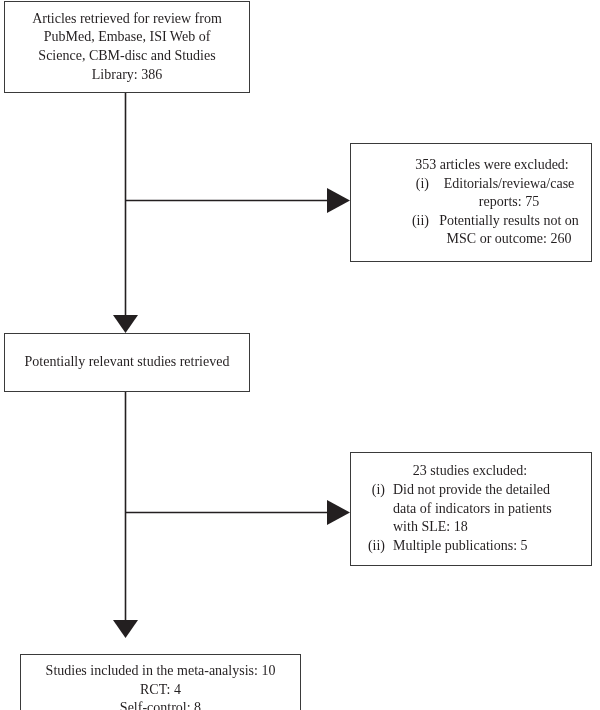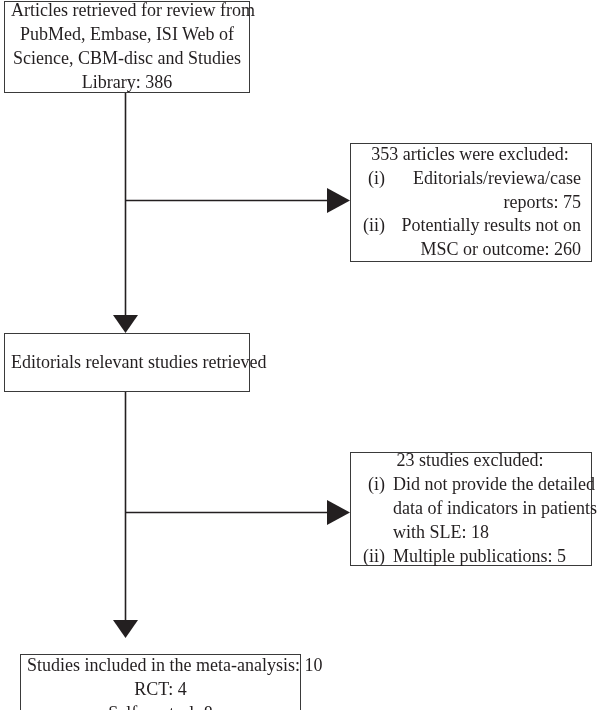--- a/index.html
+++ b/index.html
@@ -18,21 +18,21 @@
   }
 
   .flow-box {
     position: absolute;
     box-sizing: border-box;
     border: 1px solid #3a3a3a;
     background: #ffffff;
     display: flex;
     flex-direction: column;
     justify-content: center;
-    font-size: 18px;
+    font-size: 14px;
     line-height: 1.33;
   }
 
   .center-lines {
     text-align: center;
     padding: 0 6px;
   }
 
   .line { display: block; white-space: nowrap; }
 
@@ -46,21 +46,21 @@
     align-items: flex-start;
   }
   .excl-marker {
     flex: 0 0 auto;
     text-align: right;
     min-width: 26px;
     padding-right: 8px;
   }
   .excl-text-centered {
     flex: 1 1 auto;
-    text-align: right;
+    text-align: center;
   }
   .excl-text-left {
     flex: 1 1 auto;
     text-align: left;
   }
   .excl-list {
     padding: 0 10px 0 8px;
   }
 
   
@@ -93,21 +93,21 @@
     <polygon points="327,500 327,525 350,512.5" fill="#231f20"></polygon>
   </svg>
 
   <div class="flow-box center-lines" style="left:4px; top:1px; width:246px; height:92px;">
     <span class="line">Articles retrieved for review from</span>
     <span class="line">PubMed, Embase, ISI Web of</span>
     <span class="line">Science, CBM-disc and Studies</span>
     <span class="line">Library: 386</span>
   </div>
 
-  <div class="flow-box" style="left:350px; top:143px; width:242px; height:119px;">
+  <div class="flow-box" style="left:350px; top:143px; width:242px; height:119px;padding-left:44px;">
     <div class="excl-list">
       <span class="excl-head">353 articles were excluded:</span>
 
       <div class="excl-item">
         <span class="excl-marker">(i)</span>
         <span class="excl-text-centered">
           <span class="line">Editorials/reviewa/case</span>
           <span class="line">reports: 75</span>
         </span>
       </div>
@@ -116,21 +116,21 @@
         <span class="excl-marker">(ii)</span>
         <span class="excl-text-centered">
           <span class="line">Potentially results not on</span>
           <span class="line">MSC or outcome: 260</span>
         </span>
       </div>
     </div>
   </div>
 
   <div class="flow-box center-lines" style="left:4px; top:333px; width:246px; height:59px;">
-    <span class="line">Editorials relevant studies retrieved</span>
+    <span class="line">Potentially relevant studies retrieved</span>
   </div>
 
   <div class="flow-box" style="left:350px; top:452px; width:242px; height:114px;">
     <div class="excl-list">
       <span class="excl-head">23 studies excluded:</span>
 
       <div class="excl-item">
         <span class="excl-marker">(i)</span>
         <span class="excl-text-left">
           <span class="line">Did not provide the detailed</span>

